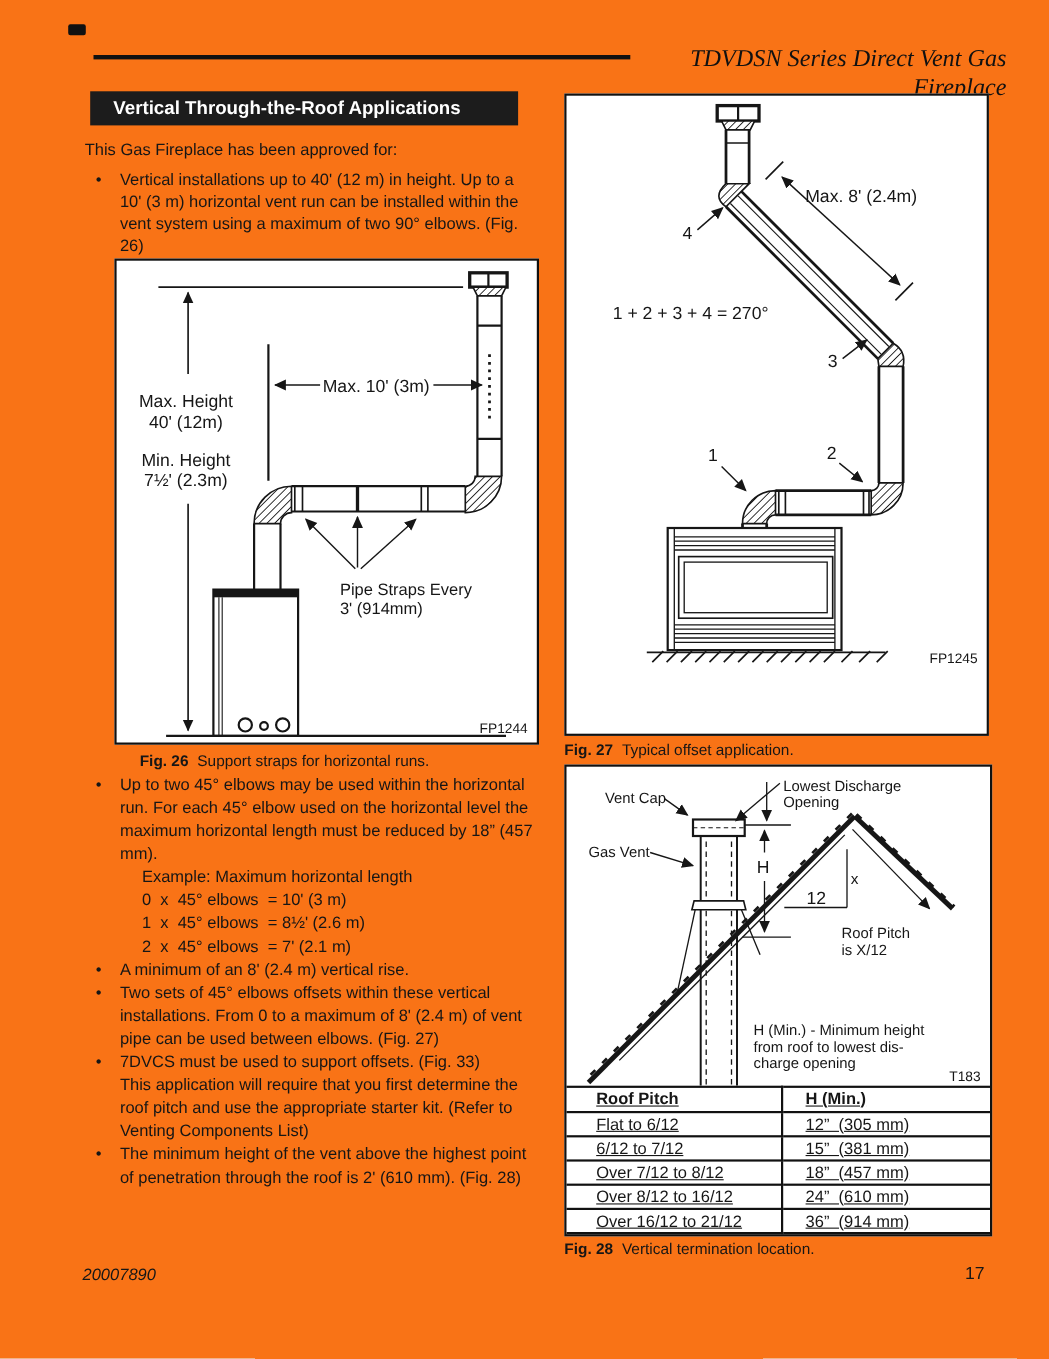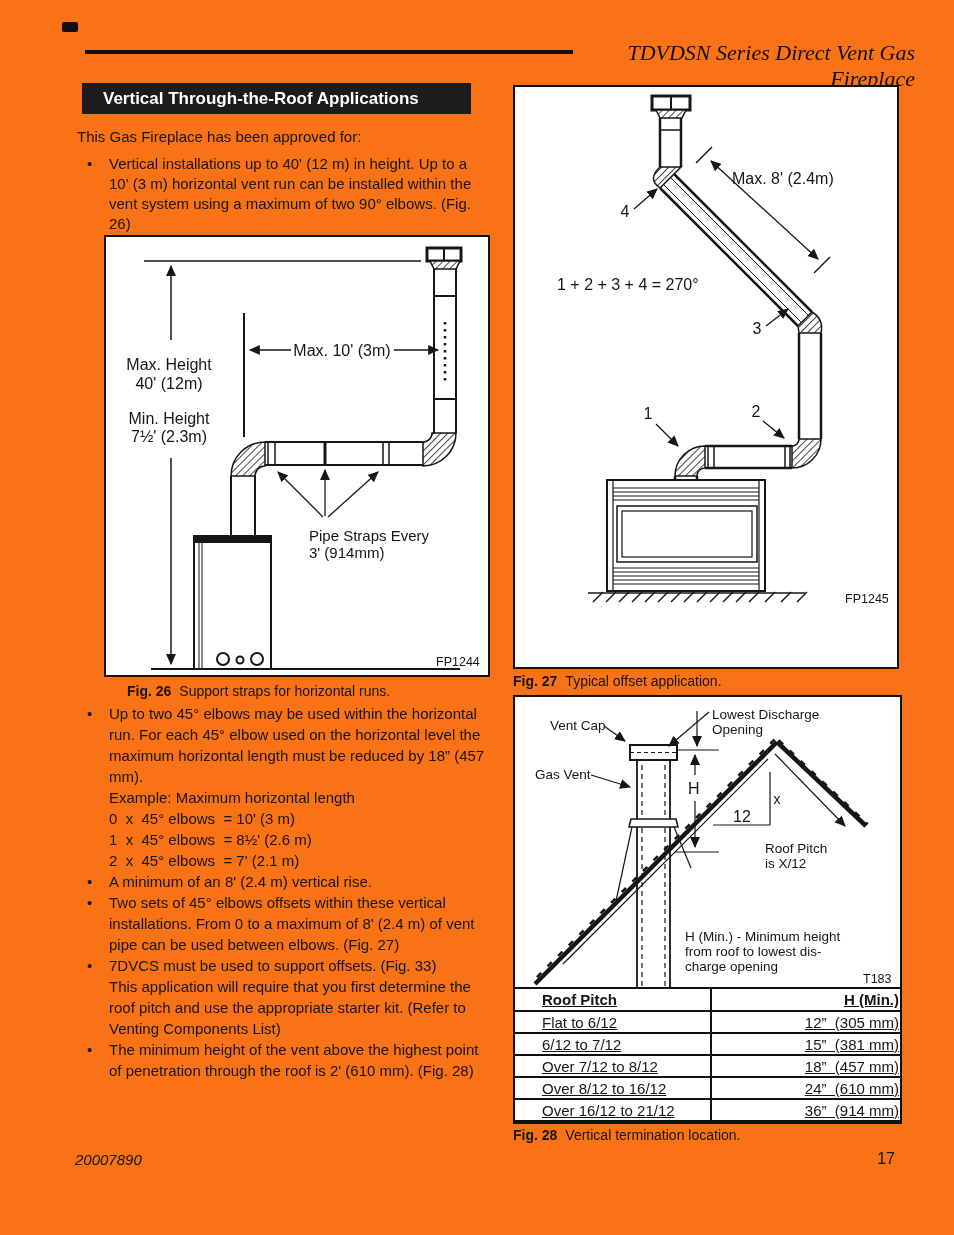--- a/index.html
+++ b/index.html
@@ -12,37 +12,37 @@
              font-family:"Liberation Serif",serif;font-style:italic;font-size:22px;color:#111;}
   .section-bar{left:82px;top:83px;width:389px;height:31px;background:#1c1c1c;color:#fff;
                font-size:17px;font-weight:bold;line-height:31px;padding-left:21px;box-sizing:border-box;}
   .intro{left:77px;top:128px;font-size:15px;text-align:center;}
   .bullets{left:85px;width:402px;font-size:15px;}
   .b1{top:154px;line-height:20px;}
   .b2{top:703px;line-height:21px;}
   .bullet{display:flex;}
   .dot{width:22px;flex:none;padding-left:2px;}
   .btext{flex:1;}
-  .xline{white-space:pre-wrap;}
+  .xline{white-space:pre-wrap;margin-left:20px;}
   .figbox{border:2.5px solid #111;box-sizing:border-box;background:#fff;}
   .fig26{left:85px;top:235px;width:386px;height:442px;margin-left:19px;}
   .fig27{left:513px;top:85px;width:386px;height:584px;}
   .fig28{left:513px;top:695px;width:389px;height:429px;display:flex;flex-direction:column;text-decoration:underline;}
   .fig28 svg{flex:none;}
   .fig-cap{font-size:14px;}
   .cap26{left:84px;top:683px;margin-left:43px;}
   .cap27{left:513px;top:673px;}
   .cap28{left:513px;top:1127px;}
   .fig-cap-label{font-weight:bold;margin-right:8px;}
   svg{display:block;}
   svg text{font-family:"Liberation Sans",sans-serif;fill:#161616;}
   .t28{width:100%;border-collapse:collapse;font-size:15px;flex:1;border-top:2px solid #111;}
   .t28 td,.t28 th{border:2px solid #111;border-left:none;border-right:none;white-space:pre;}
   .t28 td:first-child,.t28 th:first-child{border-right:2px solid #111;padding-left:27px;text-align:left;width:51%;}
-  .t28 td:last-child,.t28 th:last-child{text-align:right;padding-left:20px;}
+  .t28 td:last-child,.t28 th:last-child{text-align:left;padding-left:20px;}
   .t28 tr{height:22px;}
   .t28 tr.hd{height:23px;}
   .footer-doc{left:75px;top:1151px;font-size:15px;font-style:italic;}
   .footer-page{left:860px;top:1150px;width:35px;text-align:right;font-size:16px;}
 </style>
 </head>
 <body>
 
 <div class="page">
 

